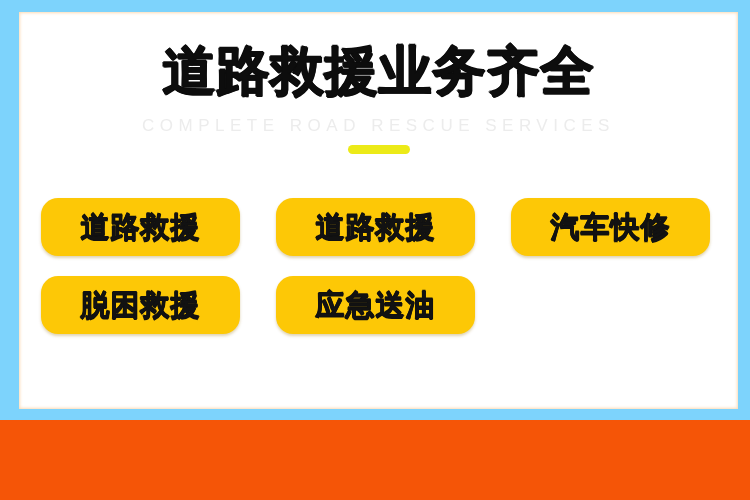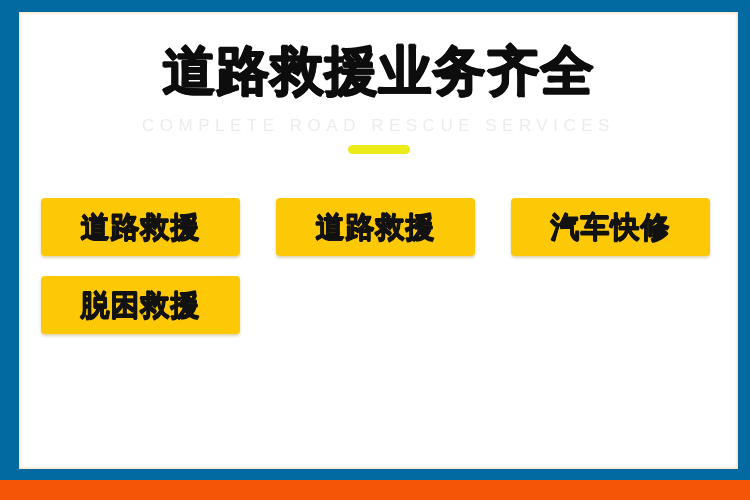--- a/index.html
+++ b/index.html
@@ -12,22 +12,22 @@
     height: 500px;
     overflow: hidden;
     background: #f55507;
     font-family: "DejaVu Sans", "Liberation Sans", sans-serif;
   }
 
   
   .poster {
     position: relative;
     width: 750px;
-    height: 480px;
-    background: #0369a1;
+    height: 420px;
+    background: #7dd3fc;
     box-sizing: border-box;
   }
 
   
   .card {
     position: absolute;
     left: 19px;
     top: 12px;
     right: 12px;
     bottom: 11px;
@@ -112,21 +112,21 @@
     grid-template-columns: repeat(3, 199px);
     grid-auto-rows: 58px;
     column-gap: 36px;
     row-gap: 20px;
     justify-content: start;
   }
 
   .service-btn {
     background: #fdc806;
     border: none;
-    border-radius: 4px;
+    border-radius: 17px;
     display: flex;
     align-items: center;
     justify-content: center;
     box-shadow: 0 2px 3px rgba(150, 110, 0, 0.30);
     padding: 0;
     cursor: pointer;
   }
 
   .service-btn .label {
     font-family: "DejaVu Sans", "Liberation Sans", sans-serif;
@@ -161,16 +161,19 @@
       </button>
       <button class="service-btn">
         <span class="label">道路救援</span>
       </button>
       <button class="service-btn">
         <span class="label">汽车快修</span>
       </button>
       <button class="service-btn">
         <span class="label">脱困救援</span>
       </button>
+      <button class="service-btn">
+        <span class="label">应急送油</span>
+      </button>
     </div>
 
   </div>
 </div>
 
 </body></html>

